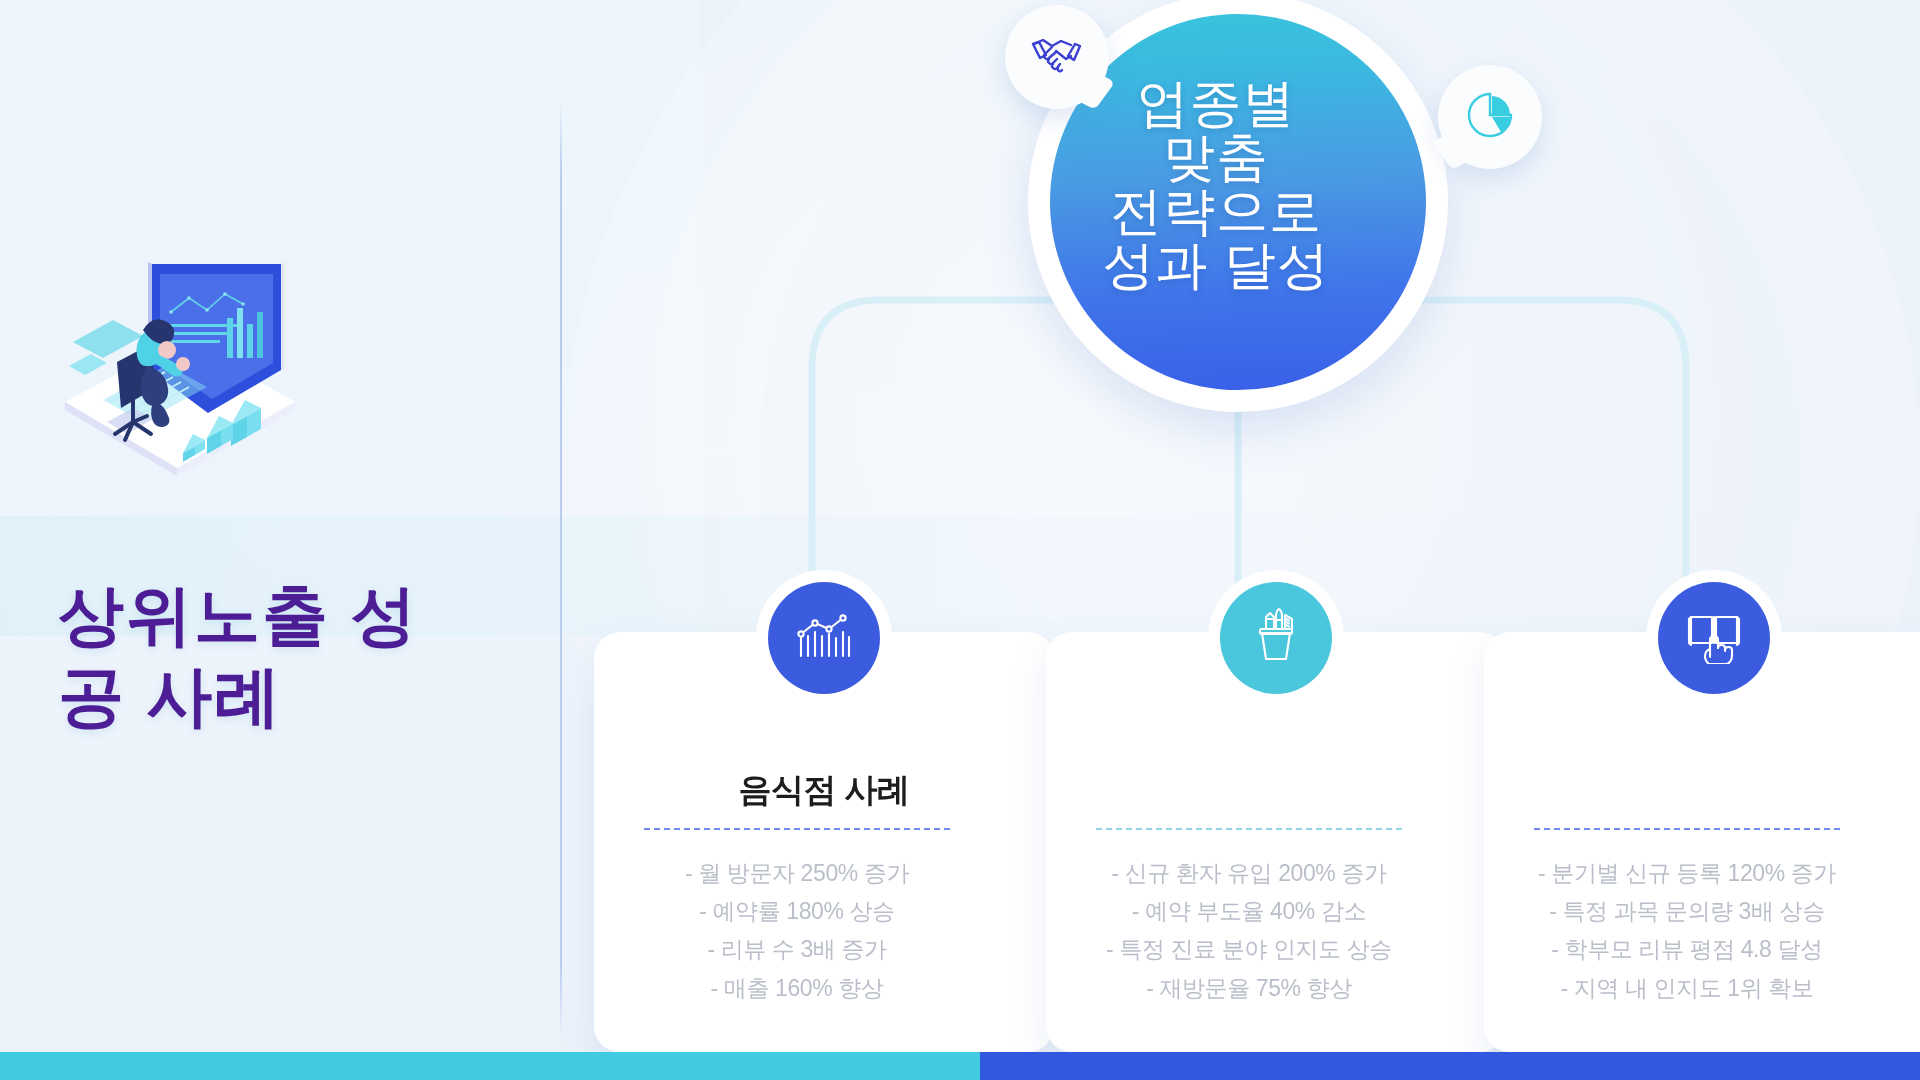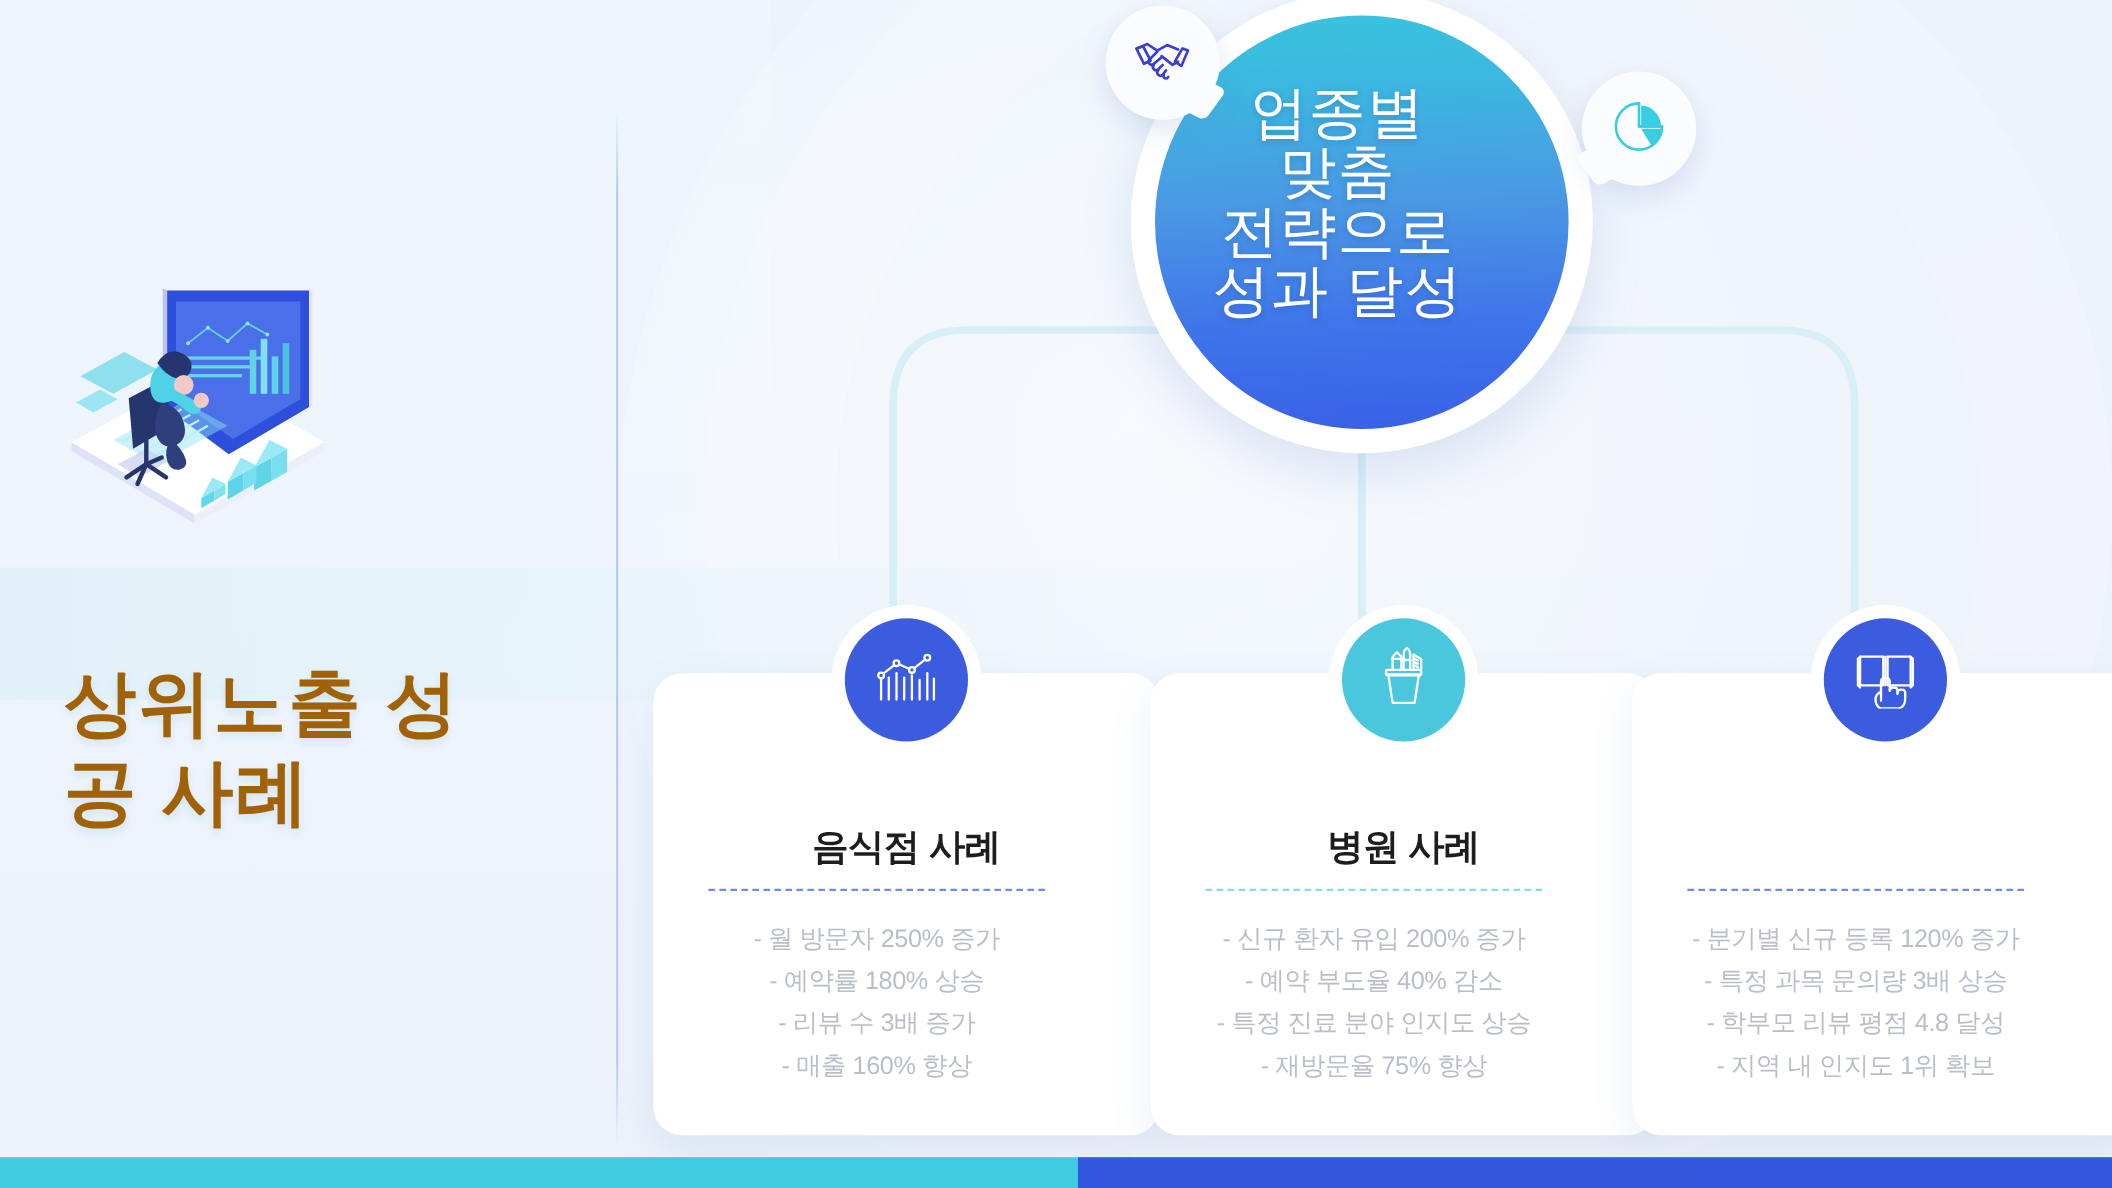--- a/index.html
+++ b/index.html
@@ -93,21 +93,21 @@
   #bubble-chart { left:1438px; top:65px; width:104px; height:104px; }
   #bubble-chart::after { left:2px; bottom:4px; transform:rotate(-28deg) skew(8deg); }
   .bubble svg { position:relative; z-index:2; }
 
   
   #connectors { position:absolute; left:0; top:0; width:1920px; height:1080px; pointer-events:none; }
 
   
   #cards { position:absolute; left:0; top:0; width:1920px; height:1080px; }
   .card {
-    position:absolute; top:612px; width:460px; height:420px;
+    position:absolute; top:632px; width:460px; height:420px;
     background:#ffffff; border-radius:26px;
     box-shadow:0 14px 36px rgba(96,130,190,.13);
     text-decoration:underline;
   }
   #card-0 { left:594px; }
   #card-1 { left:1046px; }
   #card-2 { left:1484px; }
 
   .card-icon-halo {
     position:absolute; left:50%; top:-62px; transform:translateX(-50%);
@@ -245,21 +245,21 @@
         <path d="M88 80 q10 -16 24 -8 q10 6 6 16 q-4 8 -12 6 q-10 -2 -18 -14z" fill="#27356e"></path>
         <circle cx="112" cy="100" r="9" fill="#f3c9c7"></circle>
         <path d="M100 104 q14 4 24 12 q6 5 2 9 q-5 4 -12 -2 q-10 -8 -18 -11z" fill="#4fd1e6"></path>
         <circle cx="128" cy="114" r="7" fill="#f3c9c7"></circle>
         <path d="M92 116 q16 4 20 18 q4 14 -6 20 q-12 6 -18 -6 q-6 -14 4 -32z" fill="#2f3f7d"></path>
         <path d="M100 150 q10 6 14 18 q2 7 -6 9 q-8 1 -11 -8 q-3 -10 3 -19z" fill="#2f3f7d"></path>
       </g>
     </svg>
   </div>
 
-  <div id="hero-title" style="color: #a16207; margin-top: 24px;">상위노출 성
+  <div id="hero-title" style="color: #4c1d95;">상위노출 성
 공 사례</div>
 </div>
 
 <svg id="connectors">
   <g fill="none" stroke="#d9eff8" stroke-width="7" stroke-linecap="round">
 
     <path d="M1238 370 L1238 600"></path>
 
     <path d="M1238 300 L880 300 Q812 300 812 368 L812 600"></path>
 
@@ -346,21 +346,20 @@
 
             <path d="M27 22 L27 9 q0 -5 3 -7 q3 2 3 7 L33 22"></path>
             <path d="M27 13 L33 13"></path>
 
             <path d="M36 22 L36 8 L43 12 L43 22 z"></path>
             <path d="M37 12 L40 13.5 M37 15 L40 16.5 M37 18 L40 19.5"></path>
           </svg>
         </span>
       </div>
     </div>
-    <div class="card-title">병원 사례</div>
     <div class="card-rule" style="border-color:#8ed6e8;"></div>
     <div class="card-body">- 신규 환자 유입 200% 증가
 - 예약 부도율 40% 감소
 - 특정 진료 분야 인지도 상승
 - 재방문율 75% 향상</div>
   </div>
 
   <div class="card" id="card-2">
     <div class="card-icon-halo">
       <div class="card-icon" style="background:#3c5ce0;">

